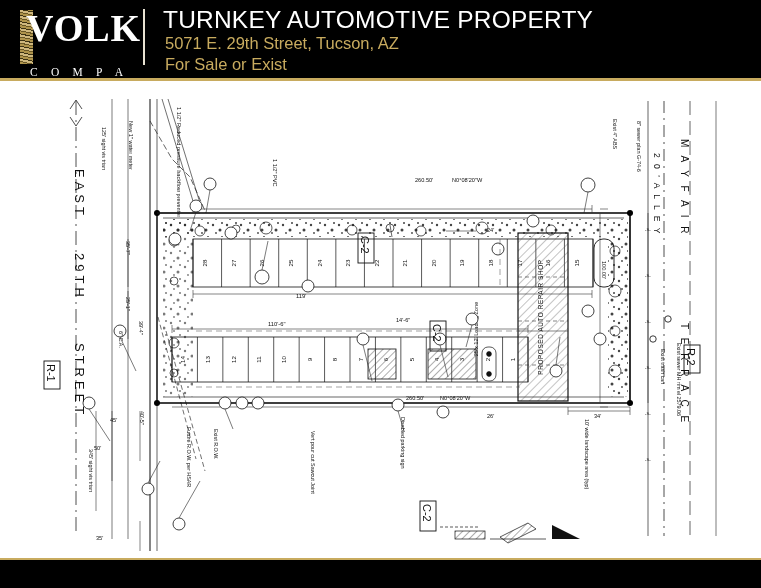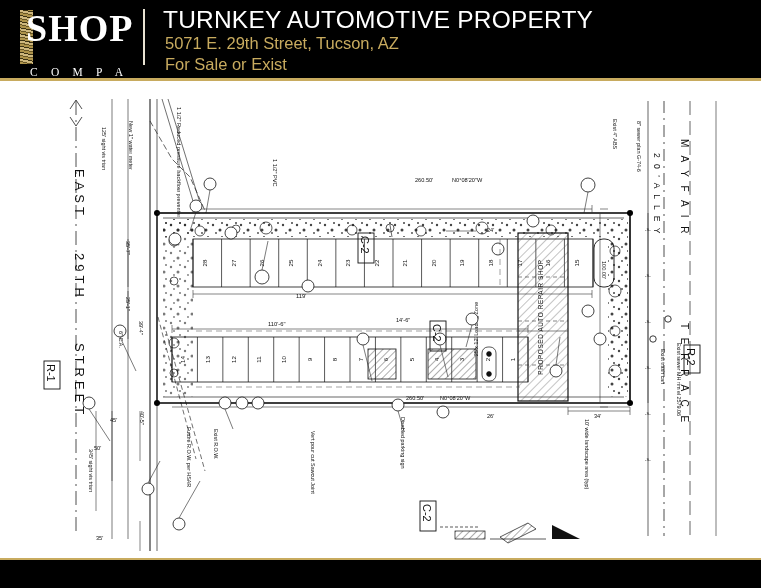--- a/index.html
+++ b/index.html
@@ -96,21 +96,21 @@
 </style>
 </head>
 <body>
 
 <div class="page">
 
   <div class="header">
 
     <div class="logo">
       <div class="logo-tex"></div>
-      <div class="logo-volk">SHOP</div>
+      <div class="logo-volk">VOLK</div>
       <div class="logo-company">C O M P A N Y</div>
     </div>
 
     <div class="logo-bar"></div>
 
     <div class="h-title">TURNKEY AUTOMOTIVE PROPERTY</div>
     <div class="h-sub1">5071 E. 29th Street, Tucson, AZ</div>
     <div class="h-sub2">For Sale or Exist</div>
   </div>
   <div class="header-rule"></div>

